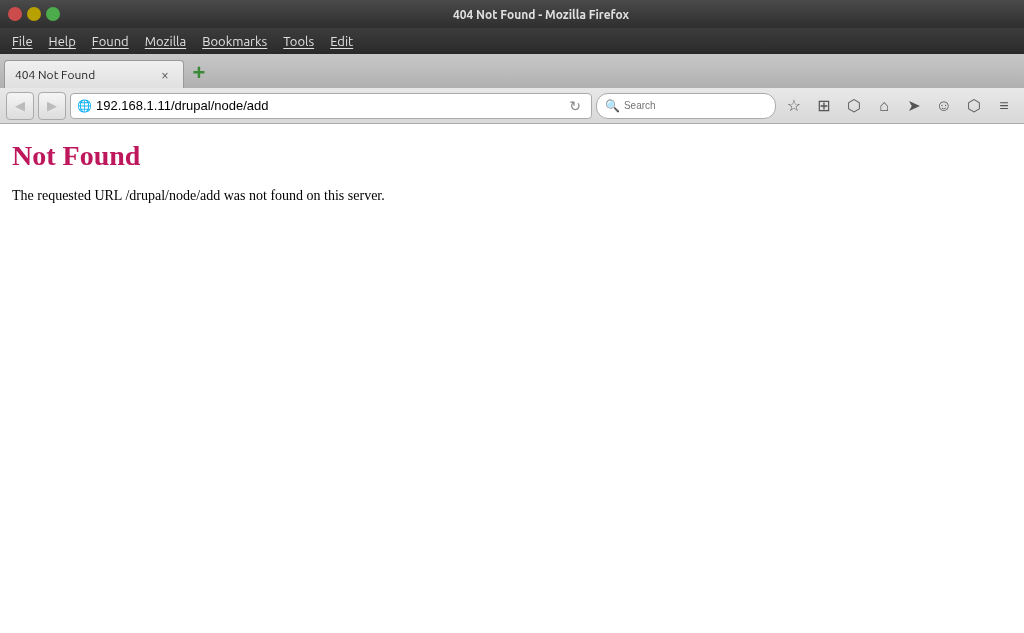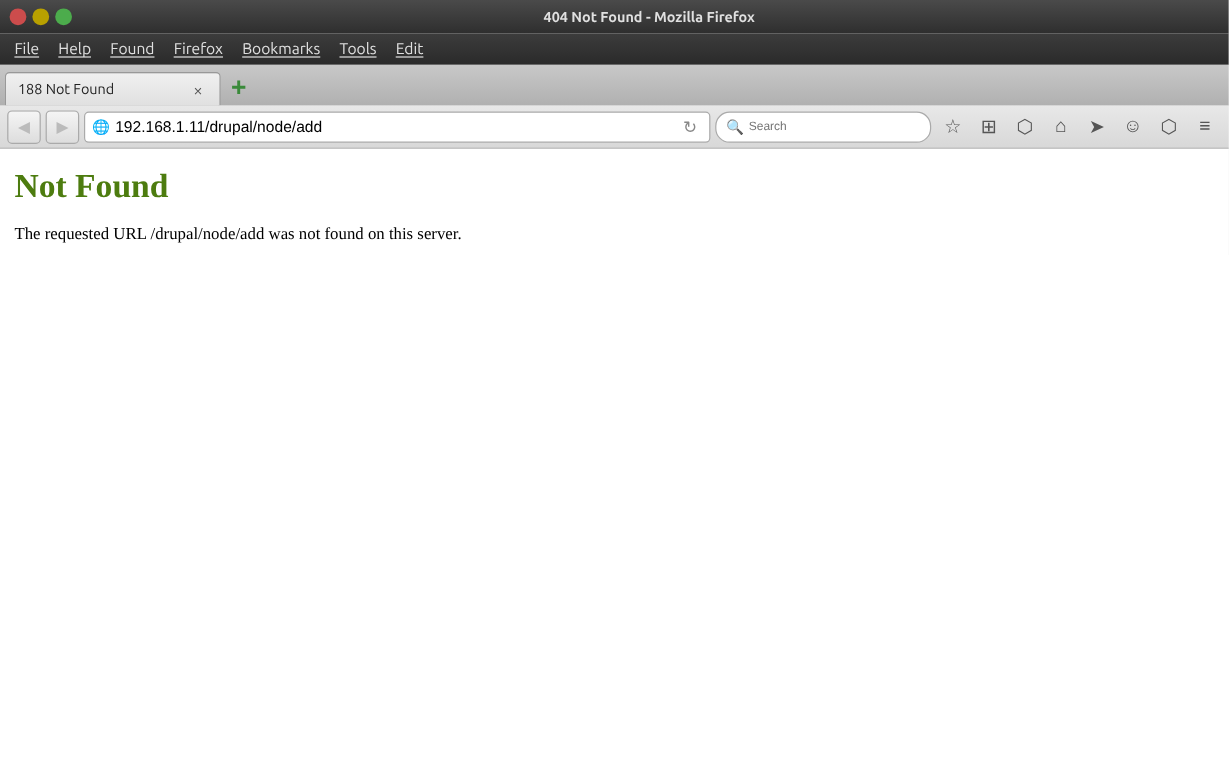--- a/index.html
+++ b/index.html
@@ -200,21 +200,21 @@
     
     .page-content {
       background: white;
       flex: 1;
       padding: 16px 12px;
       height: calc(633px - 28px - 26px - 34px - 36px);
     }
     .page-heading {
       font-size: 28px;
       font-weight: bold;
-      color: #4d7c0f;
+      color: #be185d;
       margin-bottom: 16px;
       font-family: Times New Roman, serif;
     }
     .page-body {
       font-size: 14px;
       color: #000;
       font-family: Times New Roman, serif;
     }
     .main-wrapper {
       display: flex;
@@ -233,29 +233,29 @@
       <button class="tb-btn tb-min"></button>
       <button class="tb-btn tb-max"></button>
     </div>
     <div class="titlebar-title">404 Not Found - Mozilla Firefox</div>
   </div>
 
   <div class="menubar">
     <div class="menubar-item underline">File</div>
     <div class="menubar-item underline">Help</div>
     <div class="menubar-item underline">Found</div>
-    <div class="menubar-item underline">Firefox</div>
+    <div class="menubar-item underline">Mozilla</div>
     <div class="menubar-item underline">Bookmarks</div>
     <div class="menubar-item underline">Tools</div>
     <div class="menubar-item underline">Edit</div>
   </div>
 
   <div class="tabbar">
     <div class="tab">
-      <span class="tab-label">188 Not Found</span>
+      <span class="tab-label">404 Not Found</span>
       <span class="tab-close">×</span>
     </div>
     <button class="new-tab-btn">+</button>
   </div>
 
   <div class="navbar">
     <button class="nav-btn disabled">
       <span>◀</span>
     </button>
     <button class="nav-btn disabled">

